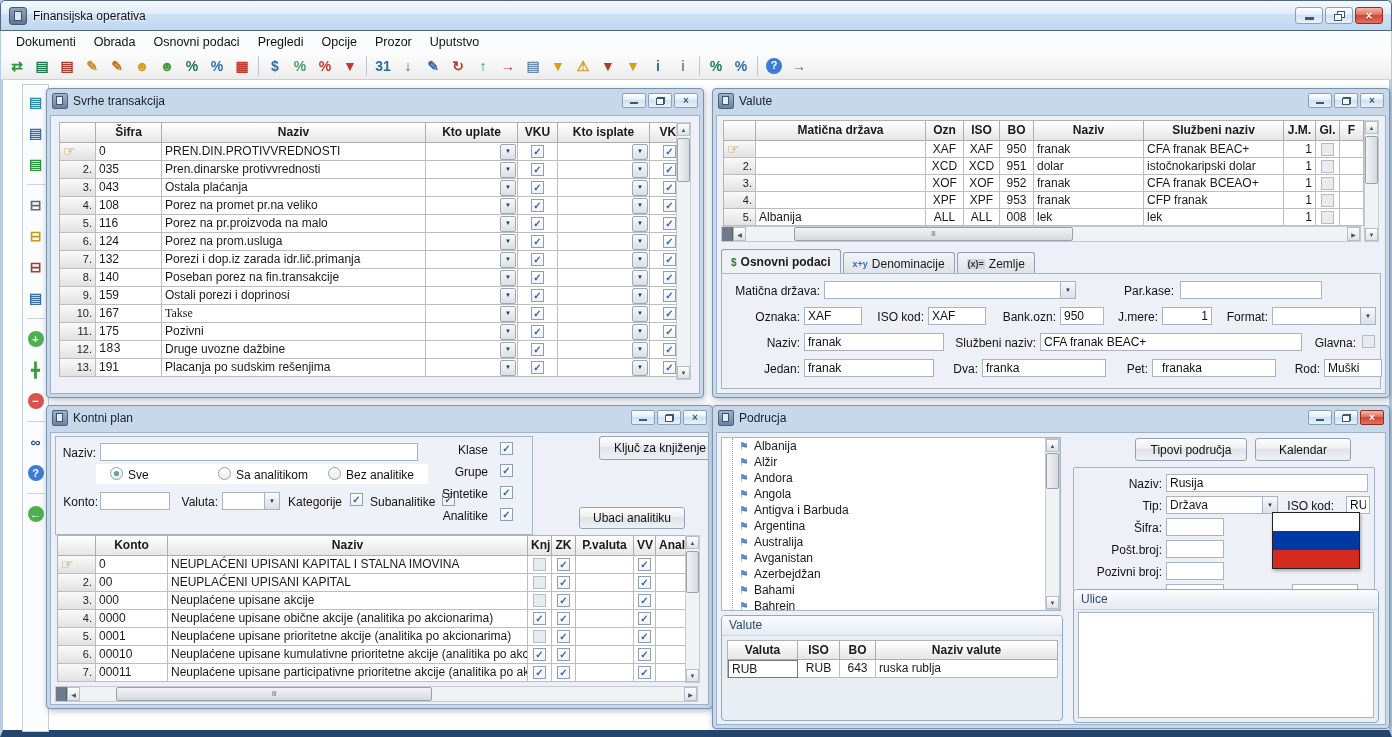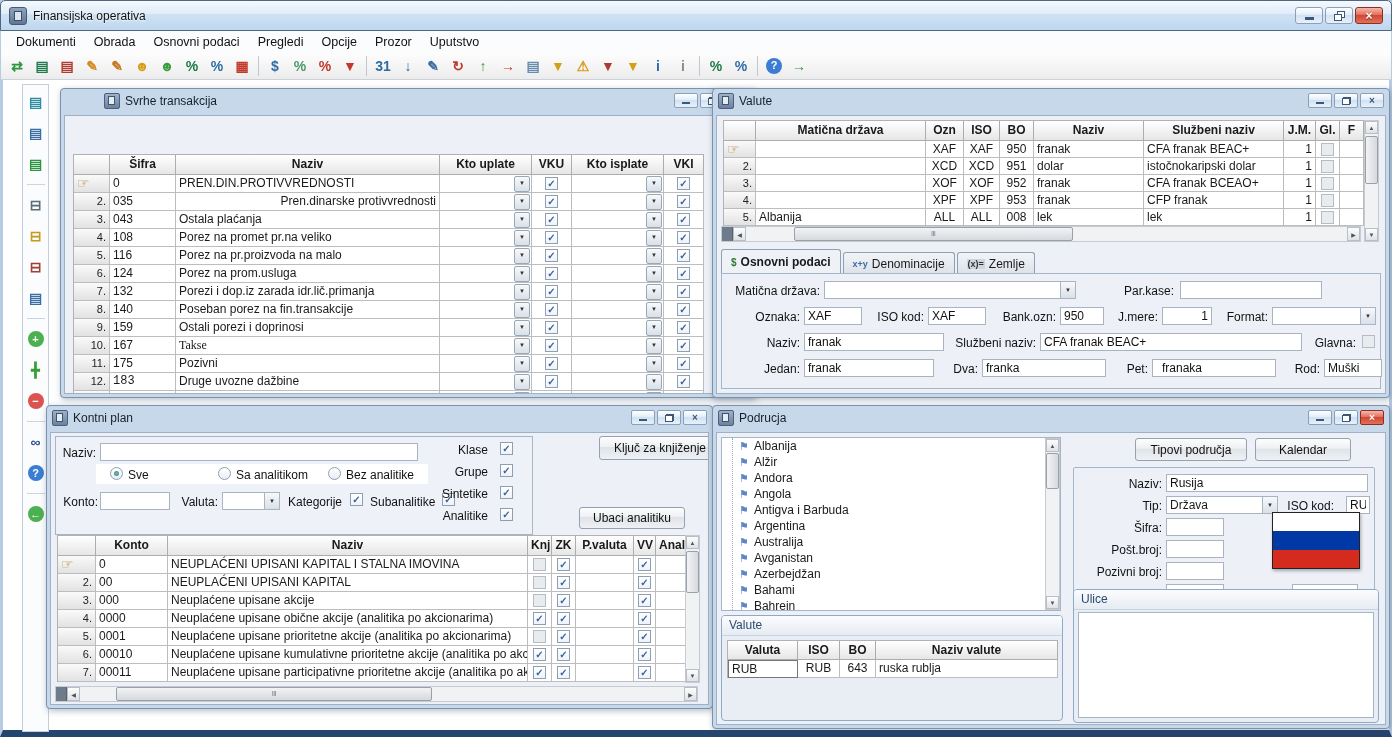--- a/index.html
+++ b/index.html
@@ -37,21 +37,21 @@
   .wico{width:14px;height:14px;border-radius:2px;background:linear-gradient(#9db1c9,#6b82a0);border:1px solid #4d6078;position:relative;flex:none;}
   .wico::after{content:"";position:absolute;left:3px;top:2px;width:5px;height:7px;background:#e4ecf4;border:1px solid #41536a;}
   .wbtns{margin-left:auto;display:flex;gap:2px;}
   .wbtn{width:24px;height:15px;border:1px solid #8aa0ba;border-radius:2px;background:linear-gradient(#ffffff,#e3eefa 45%,#cfe0f1 46%,#e8f1fa);display:flex;align-items:center;justify-content:center;box-sizing:border-box;}
   .wbtn .minbar{width:8px;height:2px;background:#3c5878;margin-top:5px;}
   .wbtn .rest{width:9px;height:8px;}
   .wbtn .xg{font-weight:bold;font-size:10px;line-height:1;color:#3c5878;}
   .wbtn.red{background:linear-gradient(#f6b8ae,#e2705c 45%,#cf4632 46%,#e2705c);border-color:#8e2e1e;}
   .wbtn.red .xg{color:#fff;}
   .wbody{position:absolute;left:3px;right:3px;bottom:3px;top:26px;background:#edf1f7;border:1px solid #9fb1c4;overflow:hidden;}
-  #win-svrhe{left:60px;top:88px;width:656px;height:308px;padding-left:38px;}
+  #win-svrhe{left:46px;top:88px;width:656px;height:308px;}
   #win-valute{left:712px;top:88px;width:676px;height:308px;}
   #win-kontni{left:46px;top:405px;width:665px;height:302px;z-index:2;}
   #win-pod{left:712px;top:405px;width:676px;height:322px;z-index:3;}
   
   .grid{position:absolute;border-top:1px solid #b2b2b2;border-left:1px solid #b2b2b2;background:#fff;}
   .ghead,.grow{display:flex;}
   .gc{box-sizing:border-box;border-right:1px solid #bdbdbd;border-bottom:1px solid #bdbdbd;height:18px;line-height:17px;font-size:12px;padding:0 3px;white-space:nowrap;overflow:hidden;flex:none;}
   .ghead .gc{height:20px;line-height:19px;background:linear-gradient(#ffffff,#e6e6e6);font-weight:bold;text-align:center;border-color:#adadad;}
   .dc{background:#fff;}
   .sc{background:linear-gradient(#fafafa,#e2e2e2);text-align:right;font-size:11px;color:#222;}
@@ -288,21 +288,21 @@
           </span>
         <span class="wbtn">
             <span class="rest"></span>
           </span>
         <span class="wbtn">
             <span class="xg">×</span>
           </span>
       </span>
     </div>
     <div class="wbody">
-      <div class="grid" id="svrhe-grid" style="left:8px;top:6px;margin-top:32px;">
+      <div class="grid" id="svrhe-grid" style="left:8px;top:6px;">
           <div class="ghead">
             <div class="gc " style="width: 36px;"></div>
             <div class="gc " style="width: 66px;">Šifra</div>
             <div class="gc " style="width: 264px;">Naziv</div>
             <div class="gc " style="width: 92px;">Kto uplate</div>
             <div class="gc " style="width: 40px;">VKU</div>
             <div class="gc " style="width: 92px;">Kto isplate</div>
             <div class="gc " style="width: 40px;">VKI</div>
           </div>
           <div class="grow">
@@ -320,21 +320,21 @@
             <div class="gc dc combo-cell" style="width: 92px;">
               <span class="dropbtn">▼</span>
             </div>
             <div class="gc cc" style="width: 40px;">
               <span class="cb">✓</span>
             </div>
           </div>
           <div class="grow">
             <div class="gc sc" style="width: 36px;">2.</div>
             <div class="gc dc" style="width: 66px;">035</div>
-            <div class="gc dc" style="width: 264px; text-align: right;">Pren.dinarske protivvrednosti</div>
+            <div class="gc dc" style="width: 264px;">Pren.dinarske protivvrednosti</div>
             <div class="gc dc combo-cell" style="width: 92px;">
               <span class="dropbtn">▼</span>
             </div>
             <div class="gc cc" style="width: 40px;">
               <span class="cb">✓</span>
             </div>
             <div class="gc dc combo-cell" style="width: 92px;">
               <span class="dropbtn">▼</span>
             </div>
             <div class="gc cc" style="width: 40px;">

